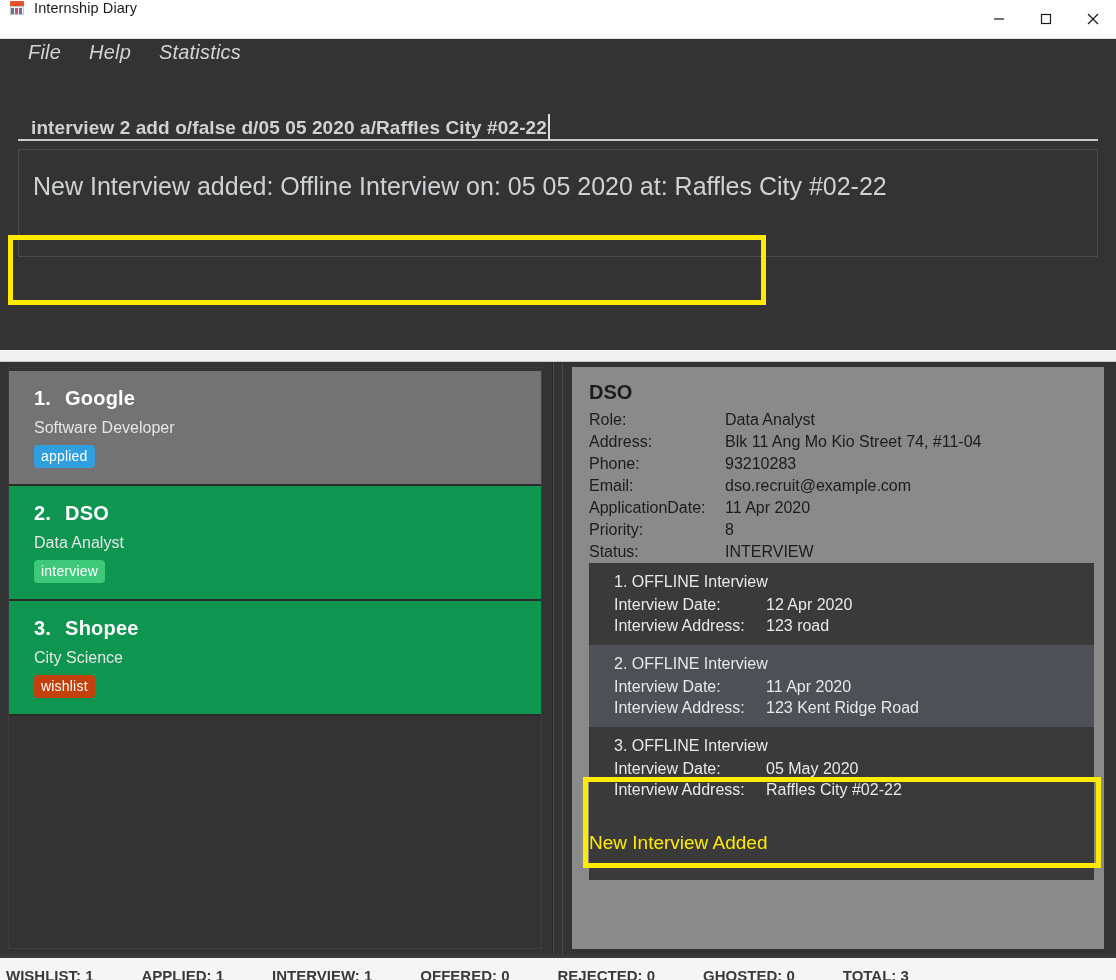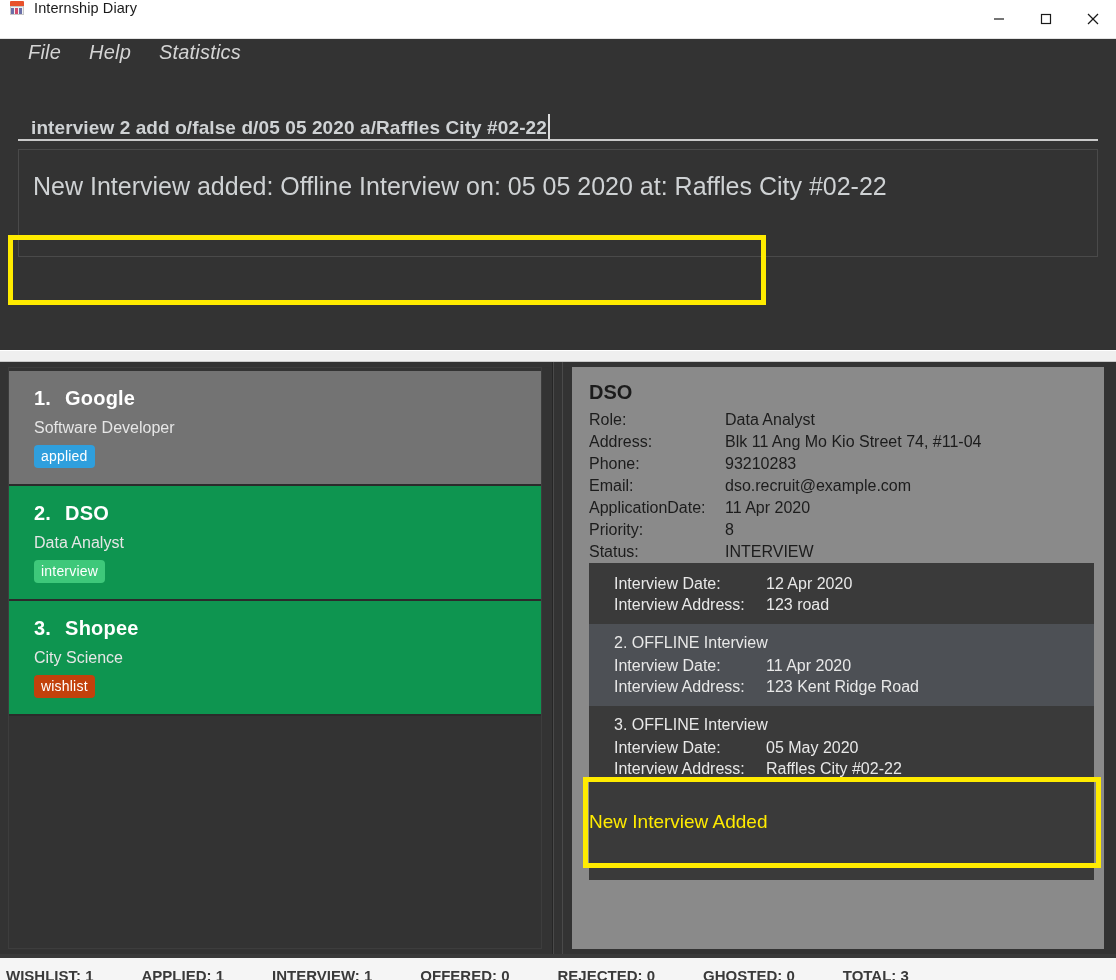--- a/index.html
+++ b/index.html
@@ -459,20 +459,21 @@
         </div>
         <div class="field-row">
           <div class="field-label">Status:</div>
           <div class="field-value">INTERVIEW</div>
         </div>
 
 
         <div class="iv-list">
 
           <div class="iv-item shade-a">
+            <div class="iv-title">1. OFFLINE Interview</div>
             <div class="iv-row">
               <div class="iv-label">Interview Date:</div>
               <div>12 Apr 2020</div>
             </div>
             <div class="iv-row">
               <div class="iv-label">Interview Address:</div>
               <div>123 road</div>
             </div>
           </div>
 

